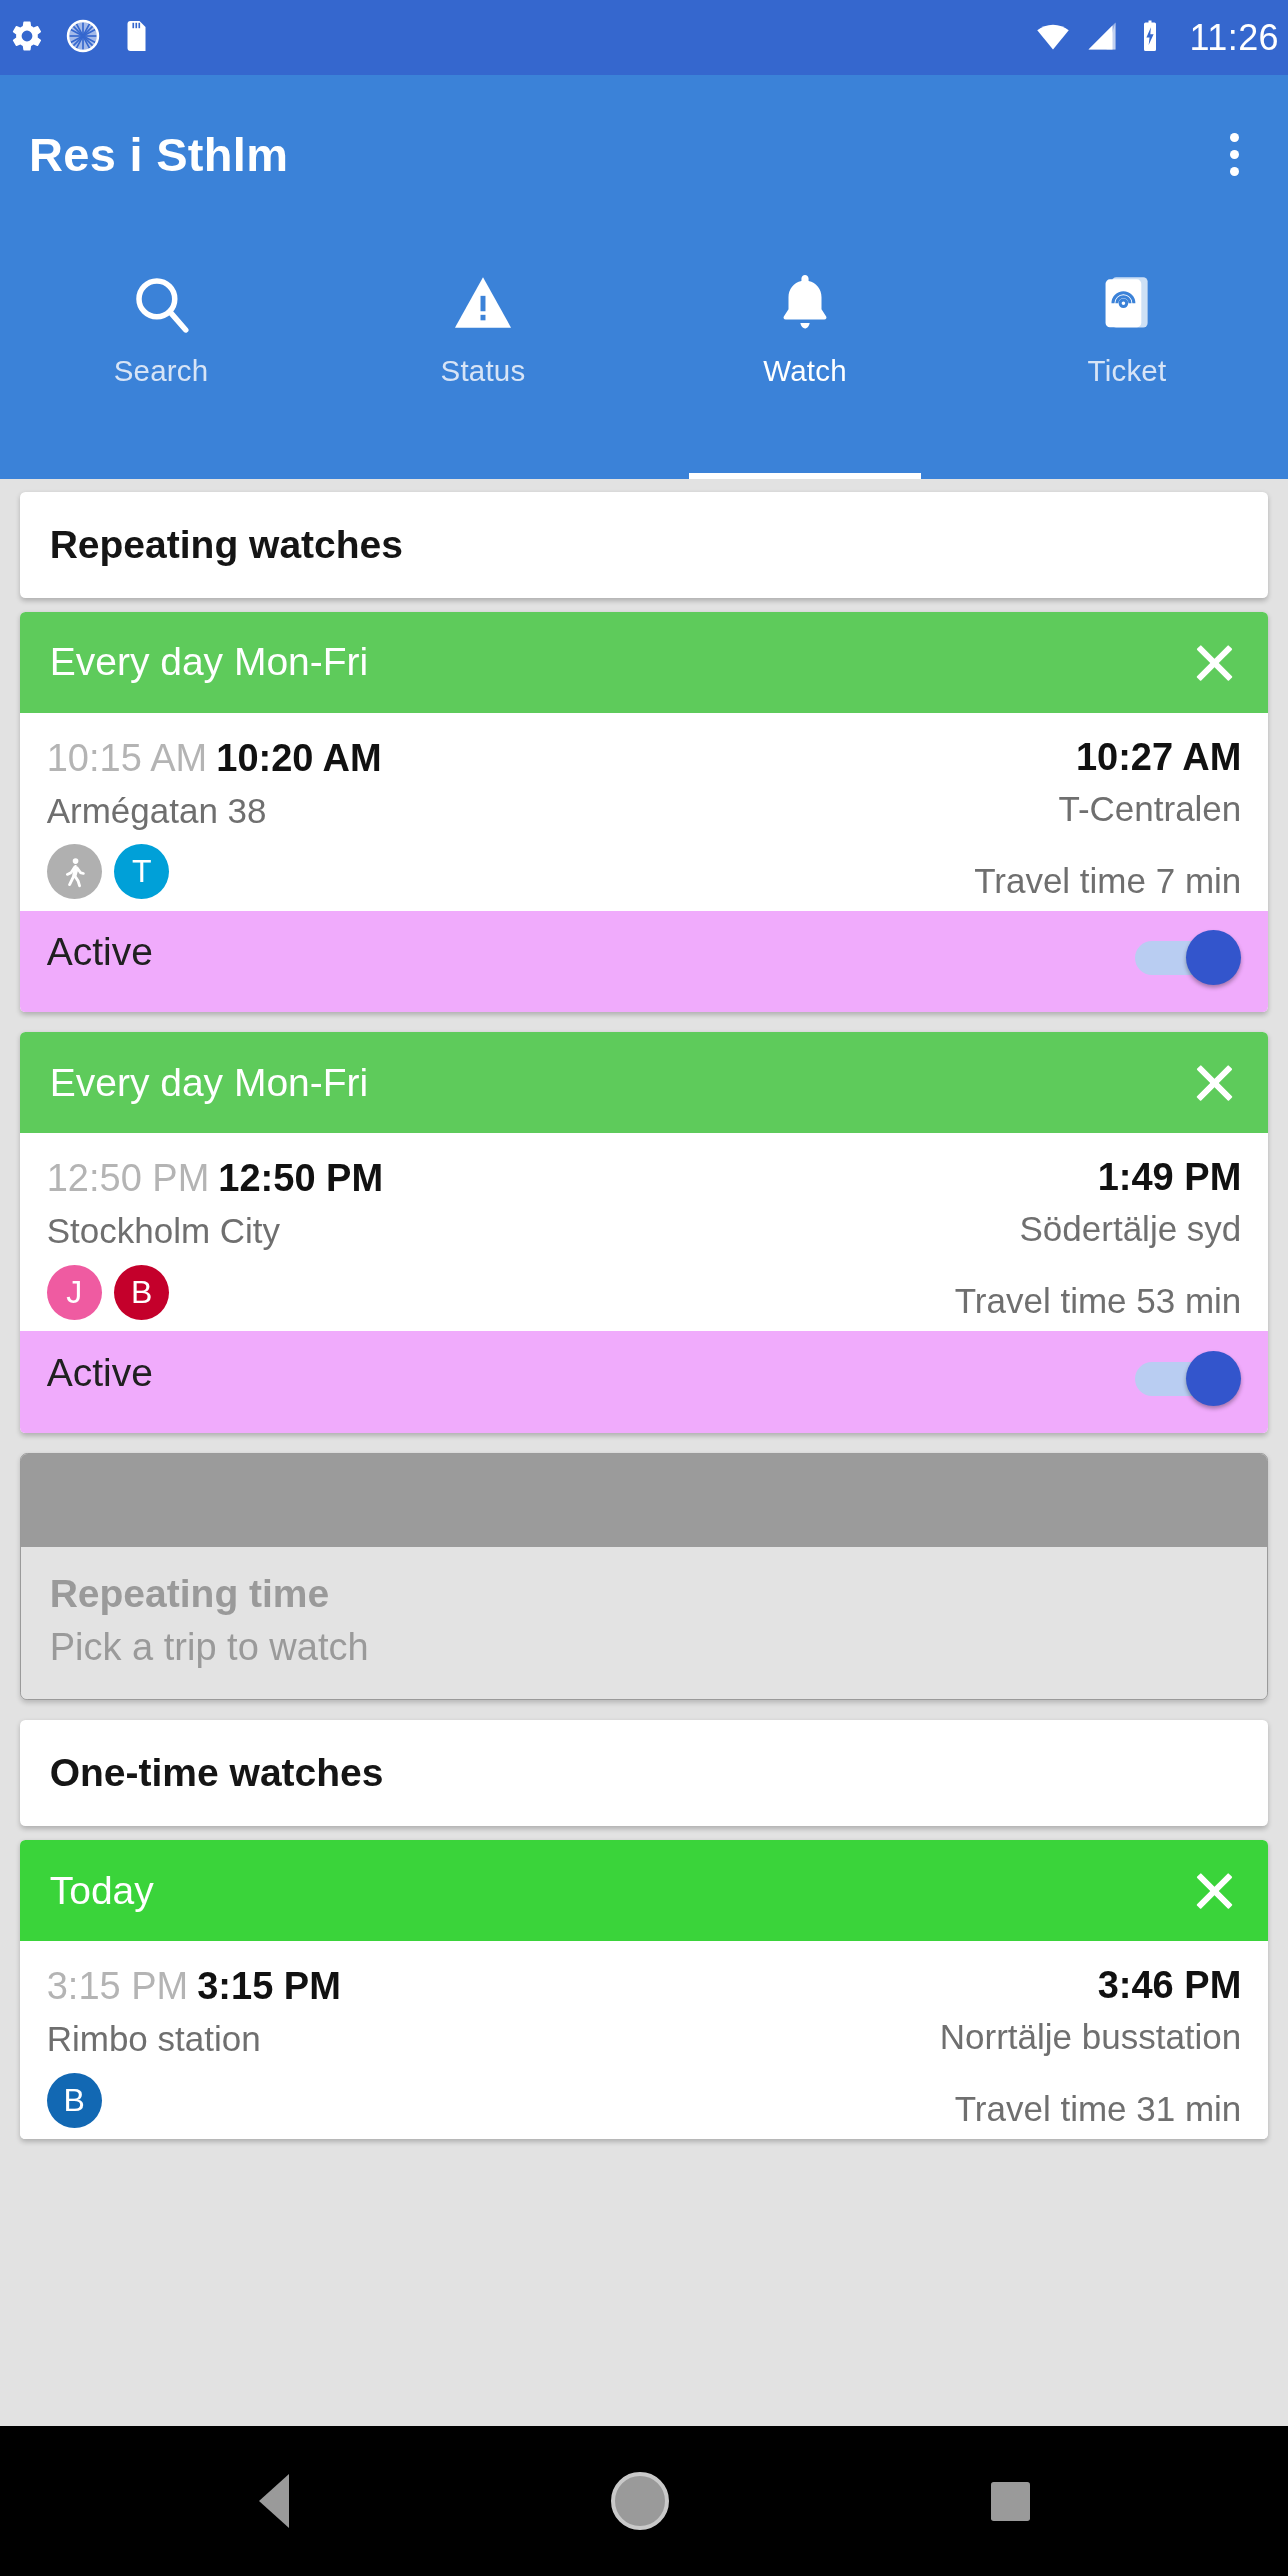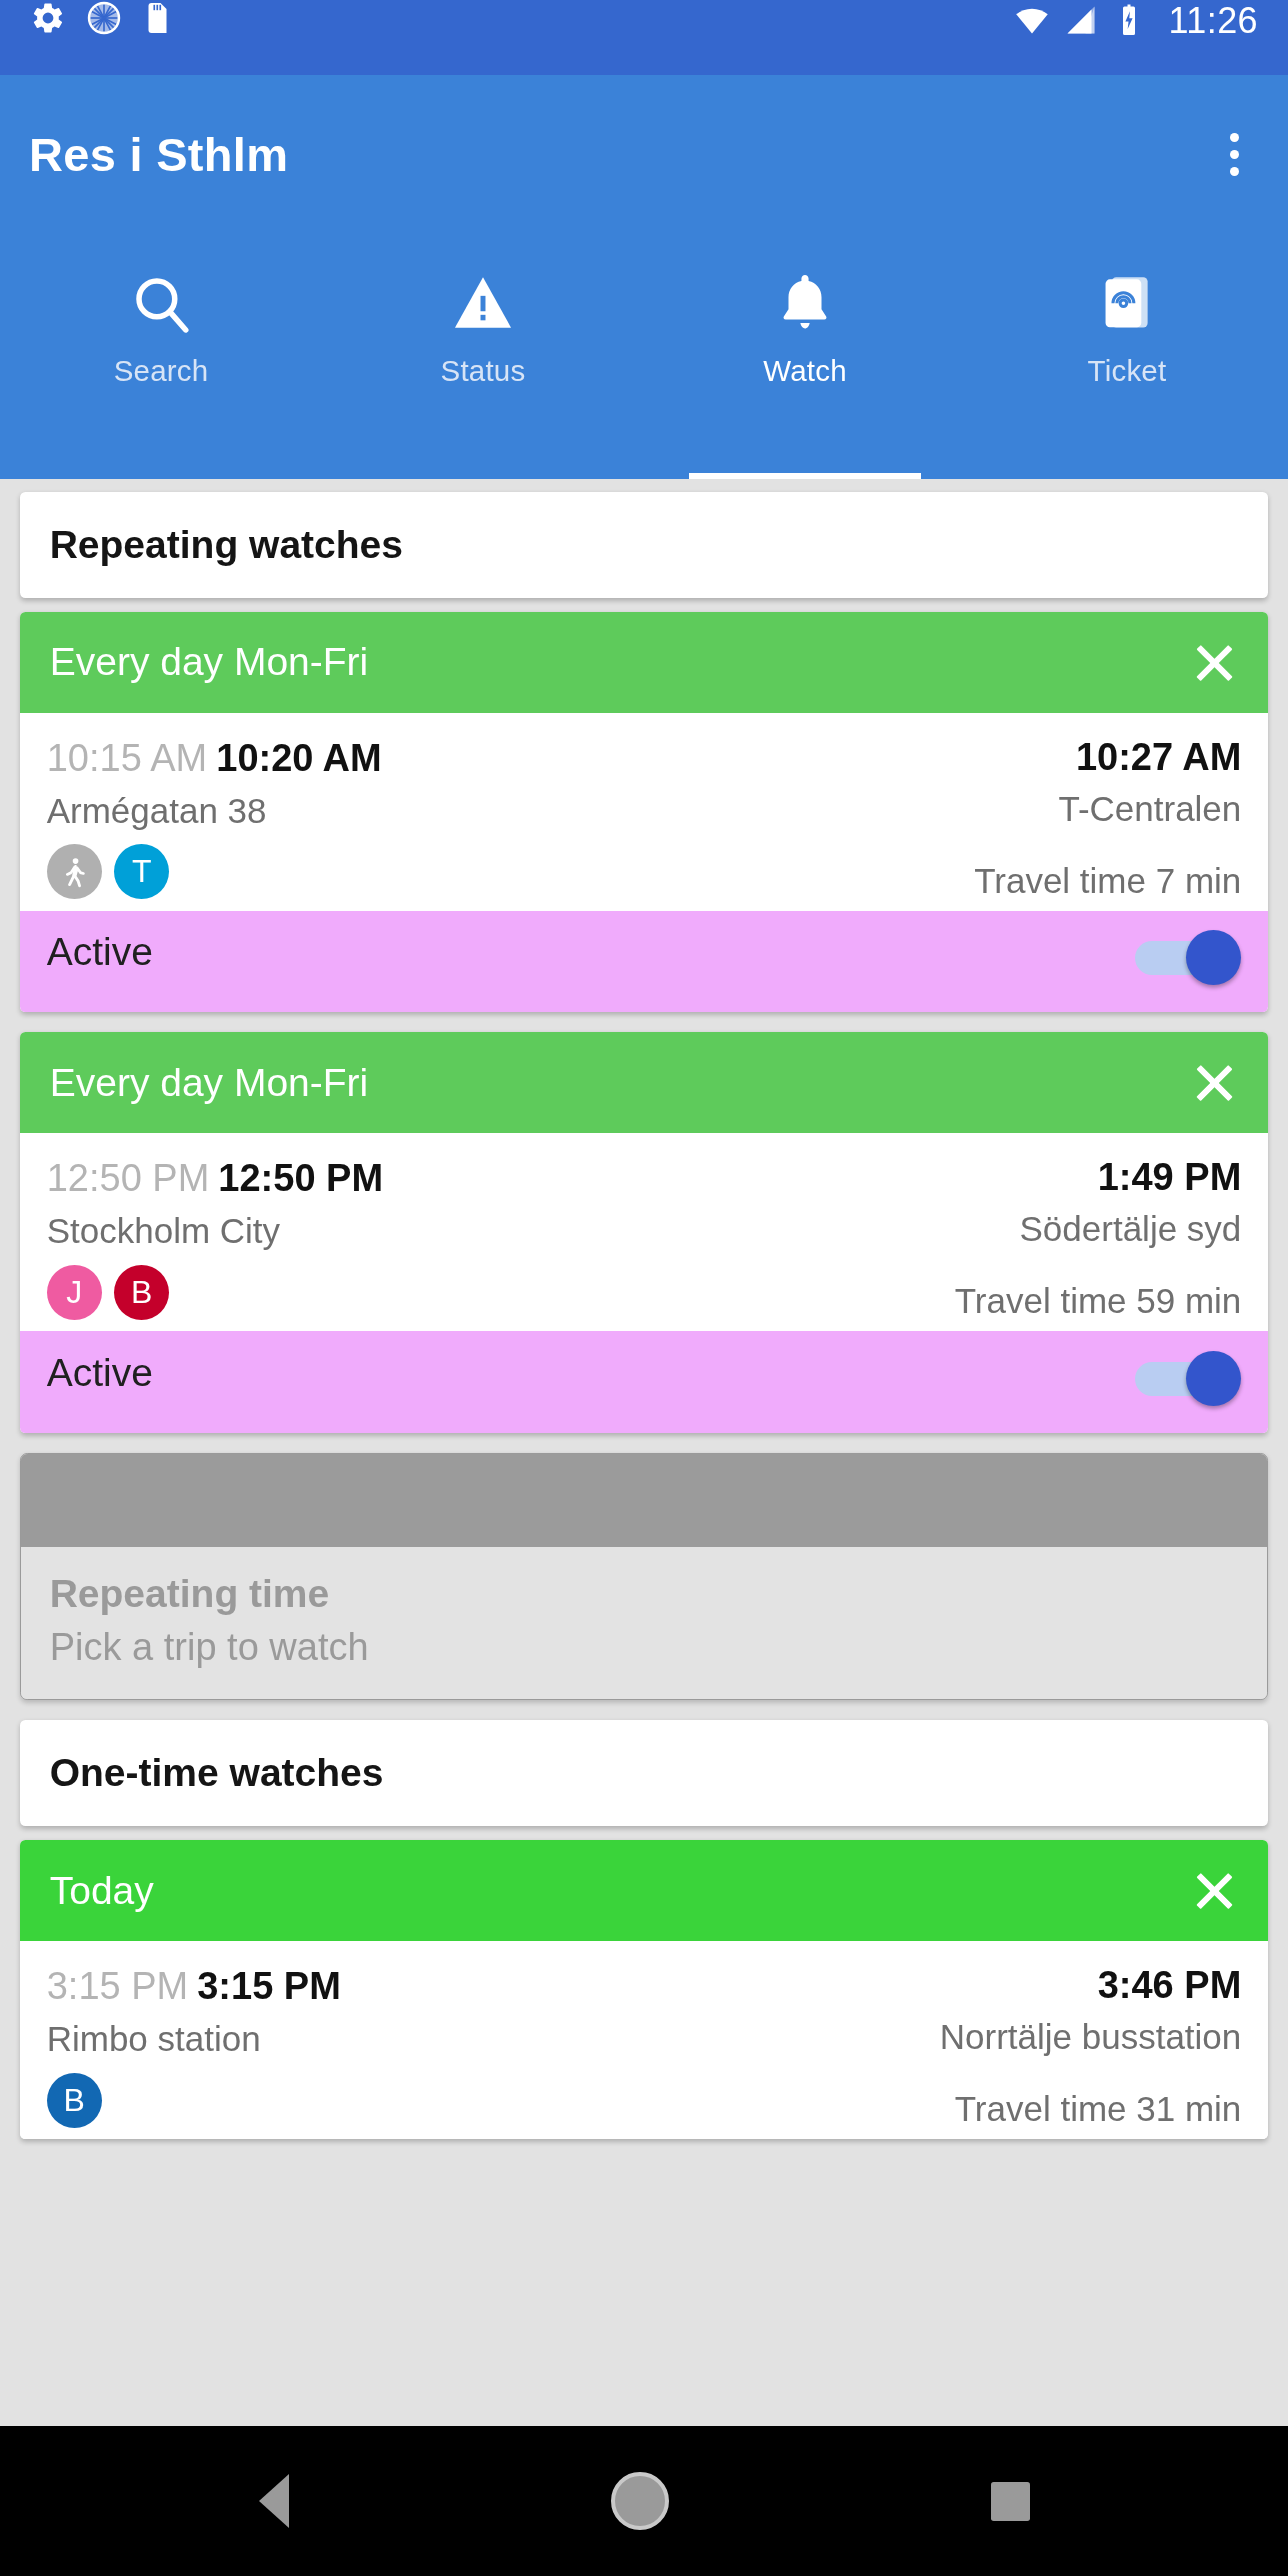--- a/index.html
+++ b/index.html
@@ -6,22 +6,22 @@
   html, body {
     width:1288px; height:2576px;
     background:#e2e2e2;
     font-family:"Liberation Sans", sans-serif;
     overflow:hidden;
   }
   .phone { position:relative; width:1288px; height:2576px; background:#e2e2e2; }
 
   
   .statusbar {
-    height:75px; background:#3567ce; display:flex; align-items:flex-start;
-    padding:0 30px; color:#fff;
+    height:75px; background:#3567ce; display:flex; align-items:center;
+    padding:0 9px; color:#fff;
   }
   .sb-left { display:flex; align-items:center; gap:19.7px; }
   .sb-right { margin-left:auto; display:flex; align-items:center; gap:12.5px; }
   .sb-time { font-size:36px; font-weight:400; letter-spacing:0.4px; margin-left:9px; }
   .sb-ico { display:block; }
 
   
   .appbar {
     height:159px; background:#3b82d8; display:flex; align-items:center;
     padding:0 29px;
@@ -323,21 +323,21 @@
                 <span>J</span>
               </div>
               <div class="badge" style="background:#c4002b">
                 <span>B</span>
               </div>
             </div>
           </div>
           <div class="col-right">
             <div class="time-arr">1:49 PM</div>
             <div class="stop">Södertälje syd</div>
-            <div class="travel">Travel time 59 min</div>
+            <div class="travel">Travel time 53 min</div>
           </div>
         </div>
       </div>
       <div class="active-row">
         <div class="active-label">Active</div>
         <div class="switch">
           <span class="track"></span>
           <span class="thumb"></span>
         </div>
       </div>

